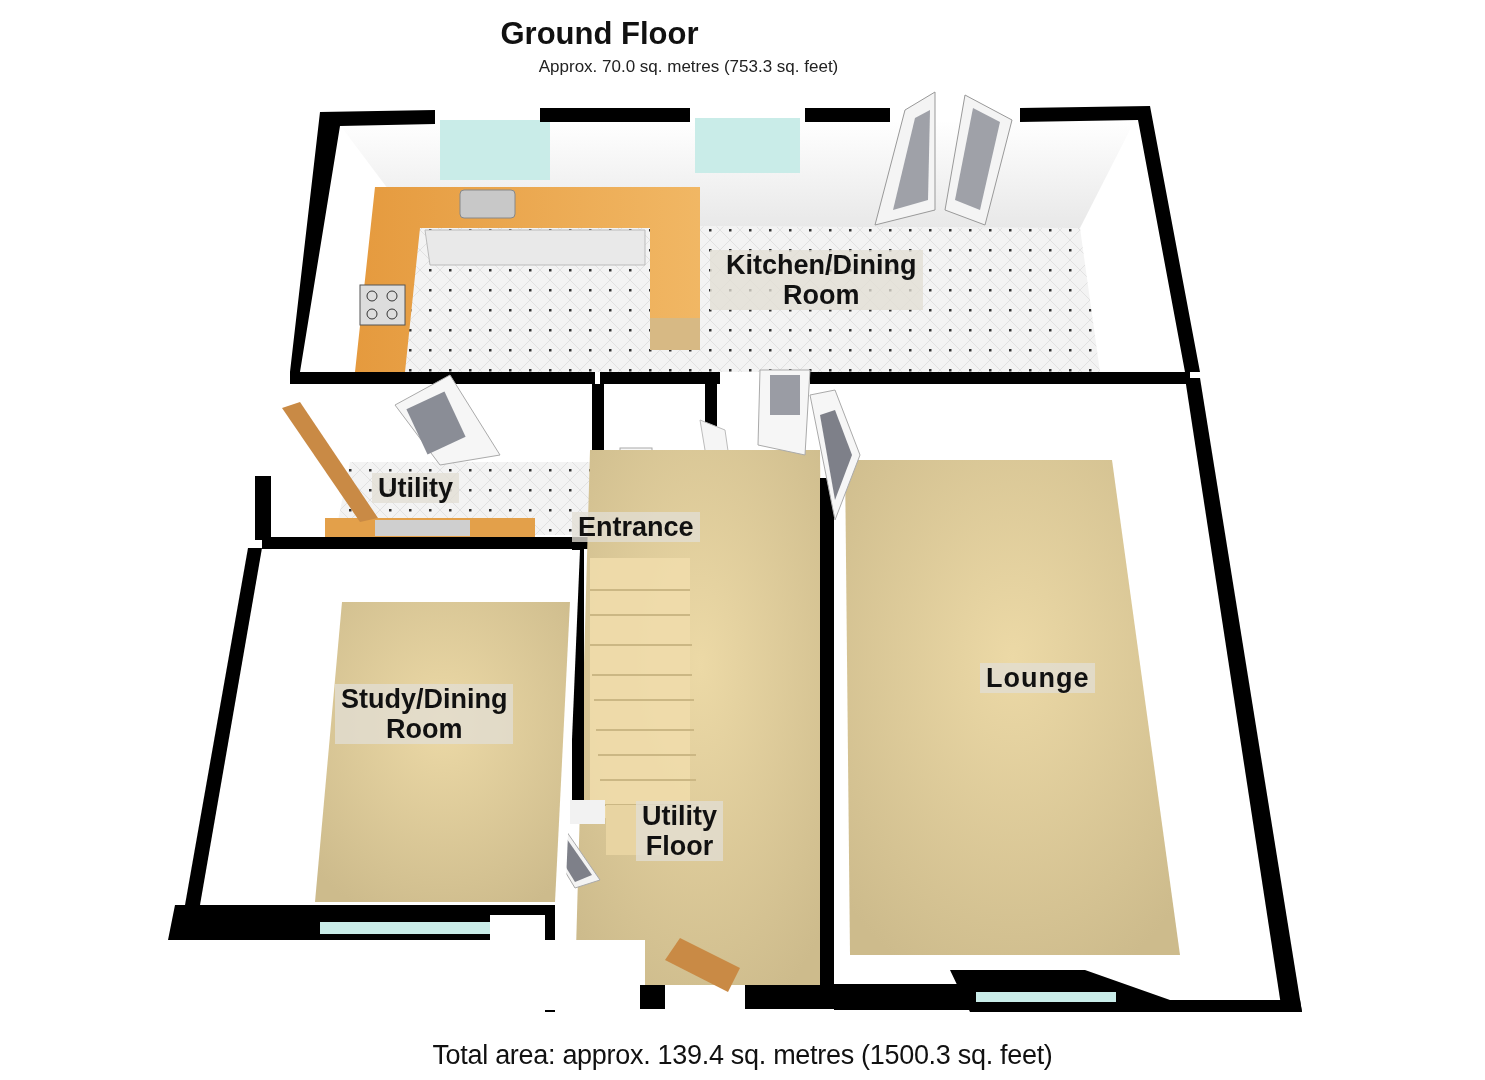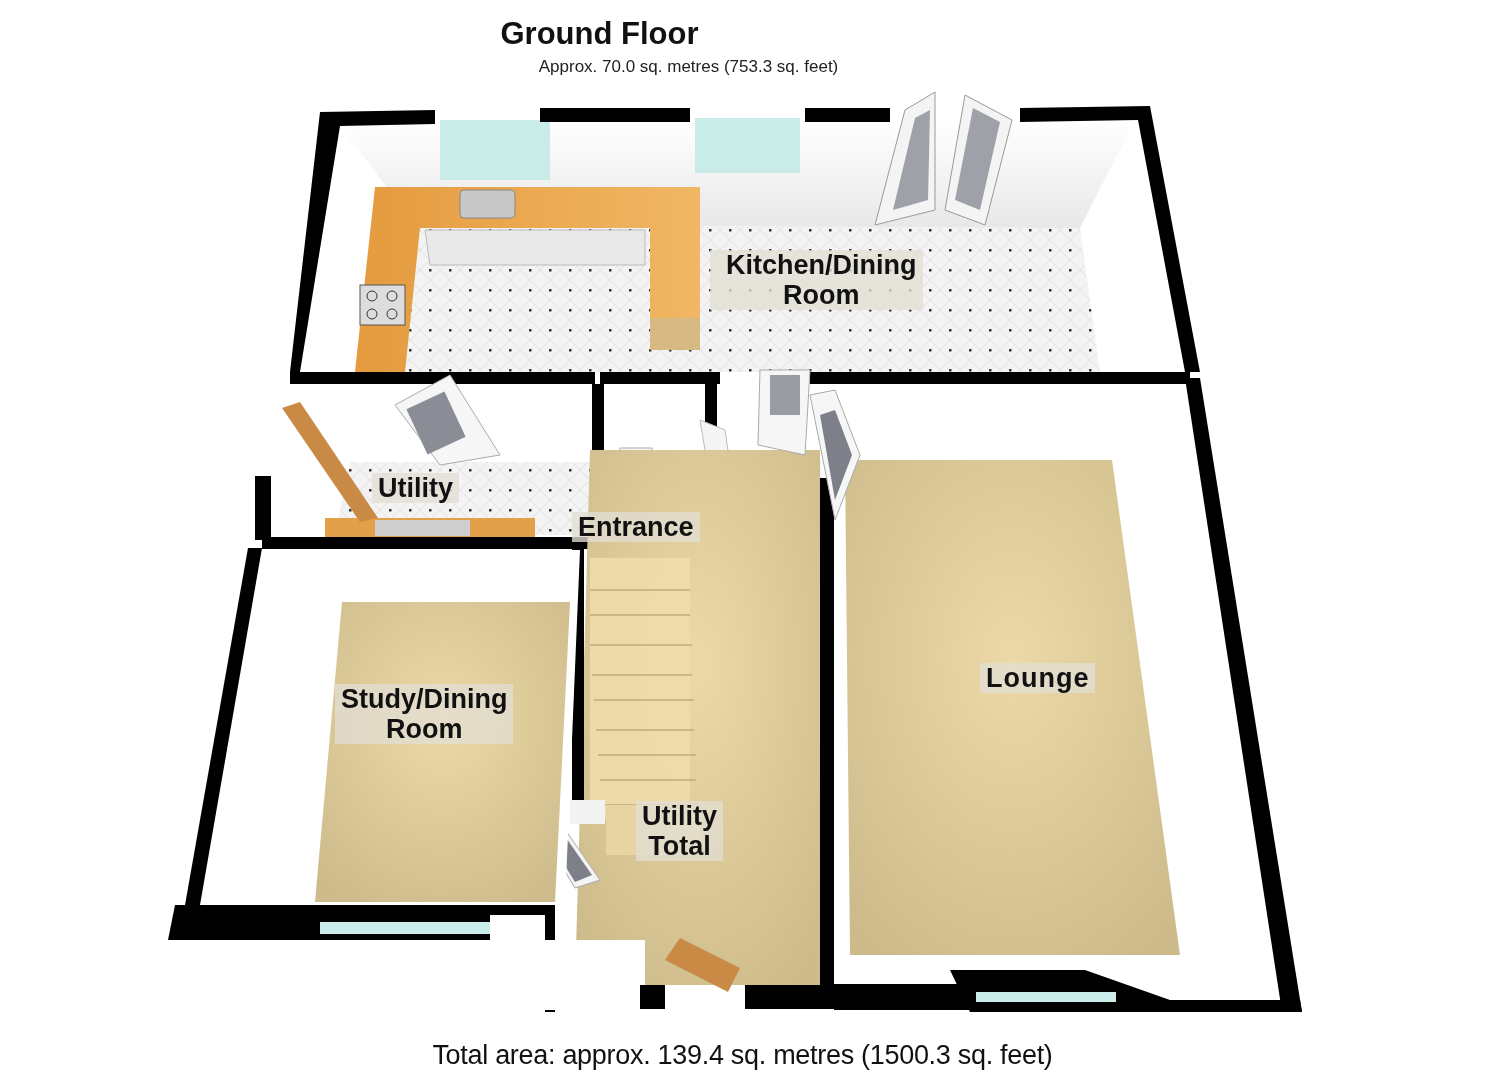--- a/index.html
+++ b/index.html
@@ -163,16 +163,16 @@
 </div>
 <div class="label" style="left:324px; top:684px;margin-left:11px;">
   <span>Study/Dining</span><br>
   <span>Room</span>
 </div>
 <div class="label" style="left:952px; top:663px; letter-spacing:1px;margin-left:28px;">
   <span>Lounge</span>
 </div>
 <div class="label" style="left:636px; top:801px;">
   <span>Utility</span><br>
-  <span>Total</span>
+  <span>Floor</span>
 </div>
 
 <div class="footer">Total area: approx. 139.4 sq. metres (1500.3 sq. feet)</div>
 
 </body></html>

